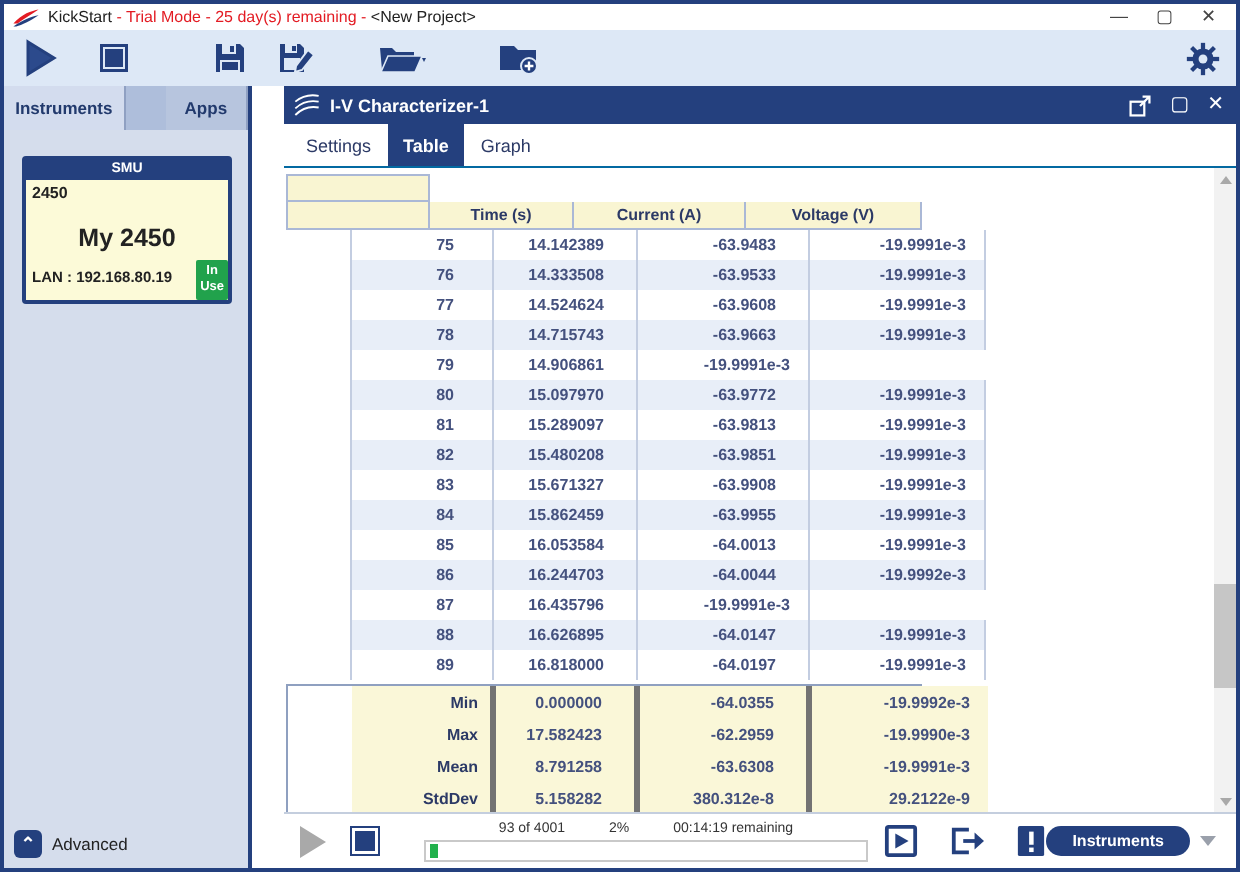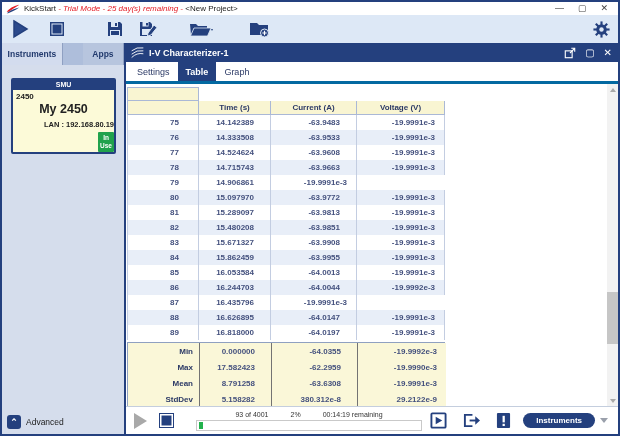--- a/index.html
+++ b/index.html
@@ -3,21 +3,21 @@
 <meta charset="utf-8">
 <style>
   * { margin:0; padding:0; box-sizing:border-box; }
   html,body { width:620px; height:436px; font-family:"Liberation Sans", sans-serif; background:#9aa7bd; }
   .window { width:620px; height:436px; border:2px solid #24407e; background:#fff; display:flex; flex-direction:column; overflow:hidden; }
 
   
   .titlebar { height:13px; background:#fff; display:flex; align-items:center; padding:0 4px; flex:0 0 auto; }
   .logo { width:14px; height:10px; margin-right:4px; }
   .title-text { font-size:8px; color:#222; white-space:nowrap; flex:1; }
-  .title-red { color:#e31b23;font-style:italic; }
+  .title-red { color:#e31b23; }
   .win-controls { display:flex; gap:14px; margin-right:6px; color:#444; font-size:9px; line-height:9px; }
   .win-controls span { cursor:default; }
 
   
   .toolbar { height:28px; background:#dde8f6; display:flex; align-items:center; padding:0 8px; gap:14px; flex:0 0 auto; }
   .tb-btn { display:flex; align-items:center; height:22px; }
   .tb-gap { width:12px; }
   .spacer { flex:1; }
 
   
@@ -25,56 +25,56 @@
 
   
   .sidebar { width:124px; background:#d5ddec; border-right:2px solid #24407e; display:flex; flex-direction:column; }
   .side-tabs { height:22px; display:flex; background:#aebedb; flex:0 0 auto; }
   .side-tab { font-size:8.5px; font-weight:bold; color:#223a6d; display:flex; align-items:center; justify-content:center; border-right:1px solid #8fa0c2; }
   .side-tab.active { background:#d3dcee; width:74px; }
   .side-tab.inactive { background:#b7c5de; width:50px;margin-left:20px; }
   .card { margin:13px 8px 0 9px; background:#fcfad8; border:2px solid #24407e; border-radius:2px; }
   .card-head { background:#24407e; color:#fff; font-size:7px; font-weight:bold; text-align:center; padding:1px 0 2px; }
   .card-model { font-size:8px; font-weight:bold; color:#222; padding:2px 0 0 3px; }
-  .card-name { font-size:12.5px; font-weight:bold; color:#222; text-align:center; margin-top:1px; }
-  .card-foot { display:flex; align-items:flex-end; justify-content:space-between; padding:4px 0 0 3px;flex-direction:column; }
+  .card-name { font-size:12.5px; font-weight:bold; color:#222; text-align:center; margin-top:11px; }
+  .card-foot { display:flex; align-items:center; justify-content:space-between; padding:4px 0 0 3px; }
   .card-lan { font-size:7.5px; font-weight:bold; color:#222; padding-bottom:3px; }
   .inuse { background:#21a24c; color:#fff; font-size:6.5px; font-weight:bold; text-align:center; line-height:8px; padding:2px 2px; border-radius:1px; }
   .advanced { height:24px; display:flex; align-items:center; gap:5px; padding-left:5px; flex:0 0 auto; }
   .adv-btn { width:14px; height:14px; background:#24407e; border-radius:3px; color:#fff; font-size:9px; font-weight:bold; display:flex; align-items:center; justify-content:center; line-height:14px; }
   .adv-label { font-size:8.5px; color:#222; }
 
   
-  .main { flex:1; display:flex; flex-direction:column; min-width:0; background:#fff; }
+  .main { flex:1; display:flex; flex-direction:column; min-width:0; background:#fff;padding-left:16px; }
   .panel-header { height:19px; background:#24407e; display:flex; align-items:center; padding:0 6px 0 4px; flex:0 0 auto; }
   .panel-title { color:#fff; font-size:9px; font-weight:bold; margin-left:4px; flex:1; }
   .panel-ctrl { display:flex; align-items:center; gap:9px; color:#fff; font-size:10px; line-height:10px; }
-  .panel-tabs { height:22px; display:flex; align-items:stretch; border-bottom:3px solid #0369a1; padding-left:3px; flex:0 0 auto; background:#fff; }
+  .panel-tabs { height:22px; display:flex; align-items:stretch; border-bottom:1px solid #0369a1; padding-left:3px; flex:0 0 auto; background:#fff; }
   .ptab { font-size:9px; color:#2c3a66; display:flex; align-items:center; padding:0 8px; }
   .ptab.active { background:#24407e; color:#fff; font-weight:bold; }
 
   
   .content { flex:1; position:relative; background:#fff; min-height:0; overflow:hidden; }
   .dtable { position:absolute; left:1px; top:3px; width:318px; font-size:8px; font-weight:bold; color:#44517e; }
   .hrow, .trow { display:grid; grid-template-columns:72px 72px 86px 88px; }
   .hrow { height:14px; }
   .hcell { background:#f9f5d2; border:1px solid #aab8d6; border-left:none; display:flex; align-items:center; justify-content:center; color:#2c3a66; }
   .hcell.first { border-left:1px solid #aab8d6; }
   .hcell.group { grid-column:2 / span 3; }
   .hrow.r2 .hcell { border-top:none; }
-  .trow { height:15px; }
+  .trow { height:15px;margin-left:32px; }
   .trow.alt .tc { background:#e8eef8; }
   .tc { display:flex; align-items:center; justify-content:flex-end; border-right:1px solid #c3cde1; }
   .tc.c0 { padding-right:19px; border-left:1px solid #c3cde1; }
   .tc.c1 { padding-right:16px; }
   .tc.c2 { padding-right:16px; }
   .tc.c3 { padding-right:9px; }
   .stats { margin-top:2px; border:1px solid #8fa0c0; }
   .trow.stat { height:16px; }
-  .trow.stat .tc { background:#faf7d8; border-right:1px solid #737373; }
+  .trow.stat .tc { background:#faf7d8; border-right:3px solid #737373; }
   .trow.stat .tc.c0 { border-left:none; padding-right:6px; color:#2c3a66; }
   .trow.stat .tc.c3 { border-right:none; }
 
   
   .vscroll { position:absolute; top:0; bottom:0; right:0; width:11px; background:#f2f2f2; }
   .sb-arrow { position:absolute; left:0; width:11px; height:11px; display:flex; align-items:center; justify-content:center; }
   .sb-up { top:0; } .sb-down { bottom:0; }
   .tri-up { width:0; height:0; border-left:3px solid transparent; border-right:3px solid transparent; border-bottom:4px solid #a9a9a9; }
   .tri-down { width:0; height:0; border-left:3px solid transparent; border-right:3px solid transparent; border-top:4px solid #a9a9a9; }
   .sb-thumb { position:absolute; left:0; width:11px; top:208px; height:52px; background:#c6c6c6; }

